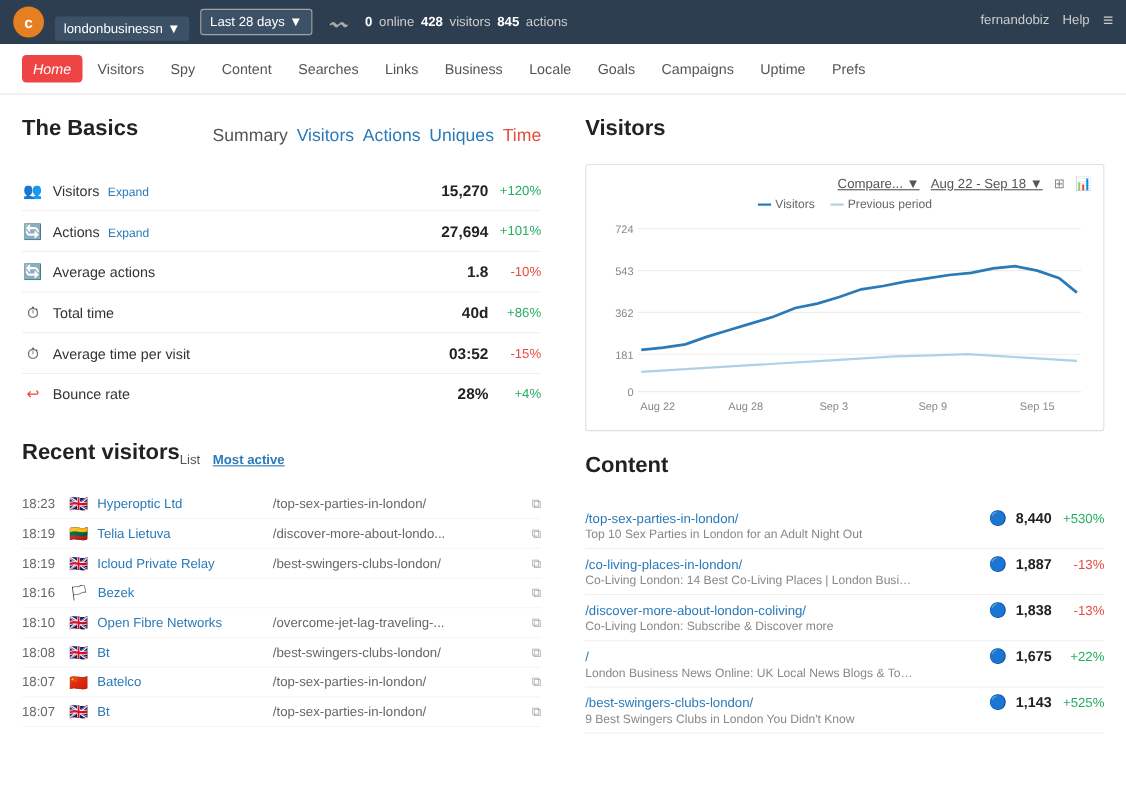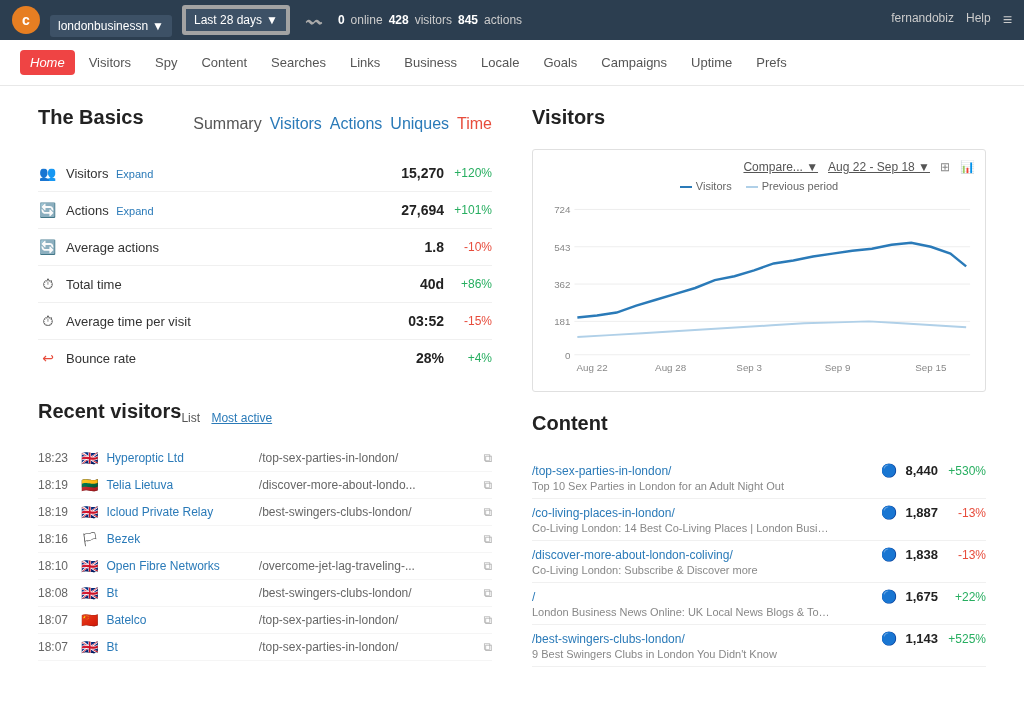--- a/index.html
+++ b/index.html
@@ -27,21 +27,21 @@
       border: none;
       color: white;
       padding: 4px 8px;
       border-radius: 3px;
       font-size: 12px;
       cursor: pointer;
       display: flex; align-items: center; gap: 4px; margin-top: 12px;
     }
     .date-selector {
       background: #3d5166;
-      border: 4px solid #a3a3a3;
+      border: 1px solid #a3a3a3;
       color: white;
       padding: 4px 8px;
       border-radius: 3px;
       font-size: 12px;
       cursor: pointer;
       display: flex; align-items: center; gap: 4px;
     }
     .chart-icon-btn {
       color: #aaa;
       font-size: 16px;
@@ -91,21 +91,21 @@
       color: white;
       border-radius: 4px;
       font-style: italic;
     }
 
     
     .content-grid {
       display: grid;
       grid-template-columns: 1fr 1fr;
       gap: 0;
-      padding: 0 38px;
+      padding: 0 20px;
     }
 
     
     .left-col { padding: 20px 20px 0 0; }
     .right-col { padding: 20px 0 0 20px; border-left: none; }
 
     
     .section-title {
       font-size: 20px;
       font-weight: bold;
@@ -331,21 +331,21 @@
           <div class="row-value">28%</div>
           <div class="row-change pos">+4%</div>
         </div>
       </div>
 
       <div style="margin-top:24px;">
         <div class="recent-visitors-header">
           <div class="section-title">Recent visitors</div>
           <div style="font-size:12px;">
             <span style="color:#555;">List</span>
-            <a href="#" style="color:#2a7ab8; margin-left:8px;">Most active</a>
+            <a href="#" style="color:#2a7ab8; margin-left:8px;font-weight:bold;">Most active</a>
           </div>
         </div>
 
         <div>
           <div class="visitor-row">
             <span class="visitor-time">18:23</span>
             <span class="visitor-flag">🇬🇧</span>
             <a href="#" class="visitor-name">Hyperoptic Ltd</a>
             <span class="visitor-url">/top-sex-parties-in-london/</span>
             <span class="visitor-icon">⧉</span>

